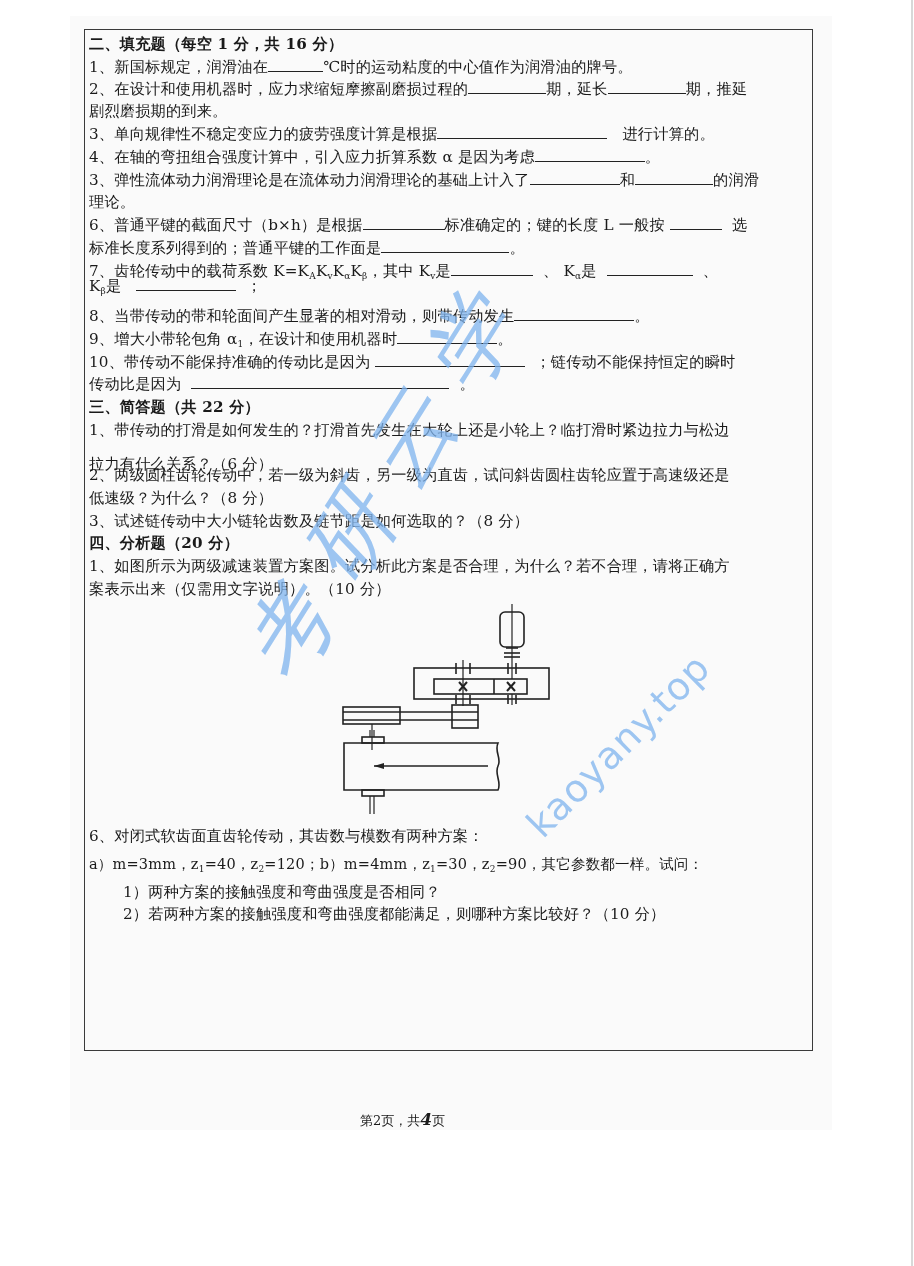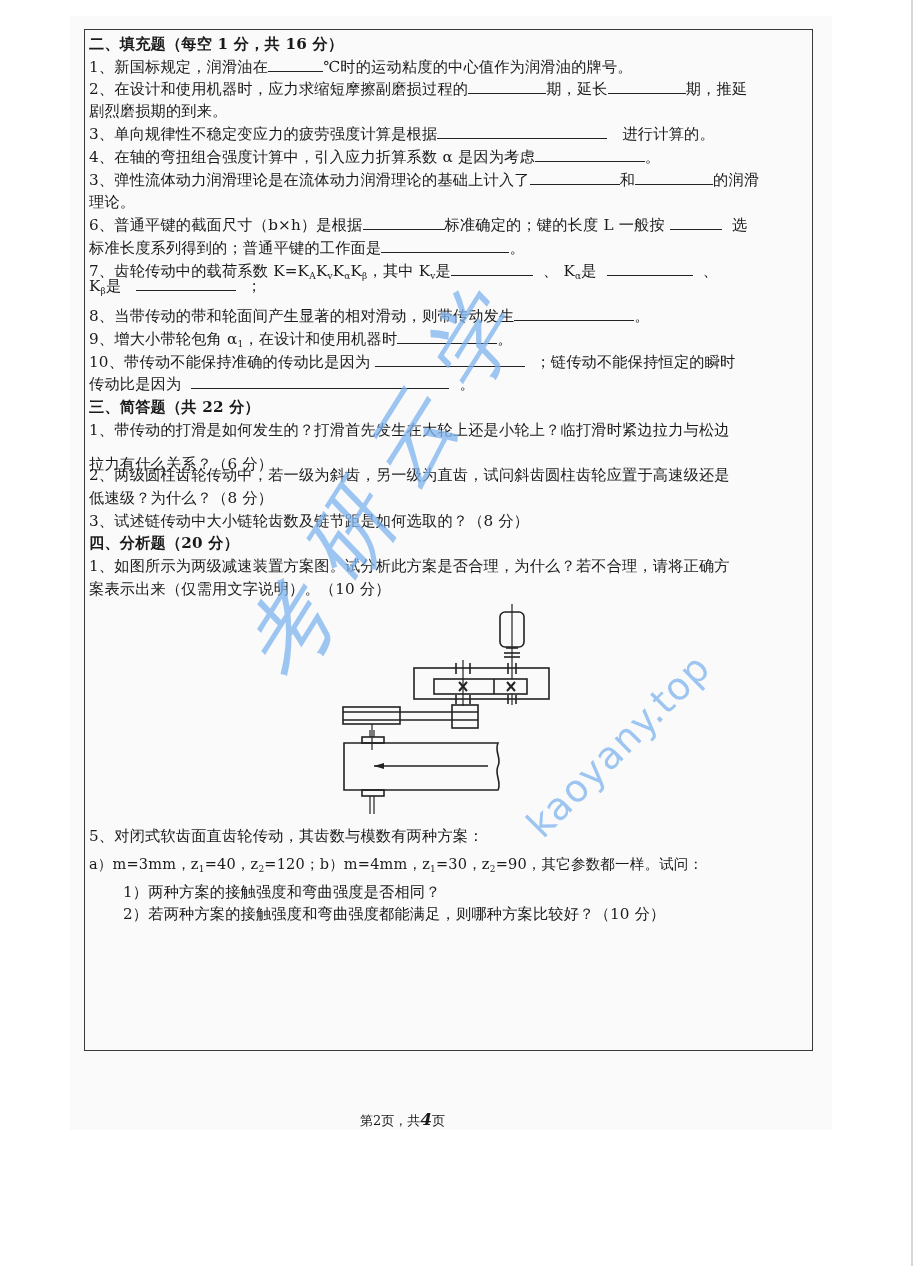--- a/index.html
+++ b/index.html
@@ -155,21 +155,21 @@
       <line x1="40" y1="196" x2="40" y2="214" stroke-width="1.2"></line>
       <line x1="44" y1="196" x2="44" y2="214" stroke-width="1.2"></line>
       <line x1="40" y1="130" x2="40" y2="137" stroke-width="1.2"></line>
       <line x1="44" y1="130" x2="44" y2="137" stroke-width="1.2"></line>
       <line x1="158" y1="166" x2="44" y2="166" stroke-width="1.3"></line>
       <path d="M44 166 L54 163 L54 169 Z" fill="#222" stroke="none"></path>
     </g>
   </g>
 </svg>
 
-<div class="line" style="top:826px">5、对闭式软齿面直齿轮传动，其齿数与模数有两种方案：</div>
+<div class="line" style="top:826px">6、对闭式软齿面直齿轮传动，其齿数与模数有两种方案：</div>
 <div class="line" style="top:854px; font-size:14.5px">
   <span>a）m=3mm，z</span><span class="sub">1</span><span>=40，z</span><span class="sub">2</span><span>=120；b）m=4mm，z</span><span class="sub">1</span><span>=30，z</span><span class="sub">2</span><span>=90，其它参数都一样。试问：</span>
 </div>
 <div class="line indent" style="top:882px">1）两种方案的接触强度和弯曲强度是否相同？</div>
 <div class="line indent" style="top:904px">2）若两种方案的接触强度和弯曲强度都能满足，则哪种方案比较好？（10 分）</div>
 
 <div class="footer">
   <span>第2页，共</span><span class="big">4</span><span>页</span>
 </div>
 

